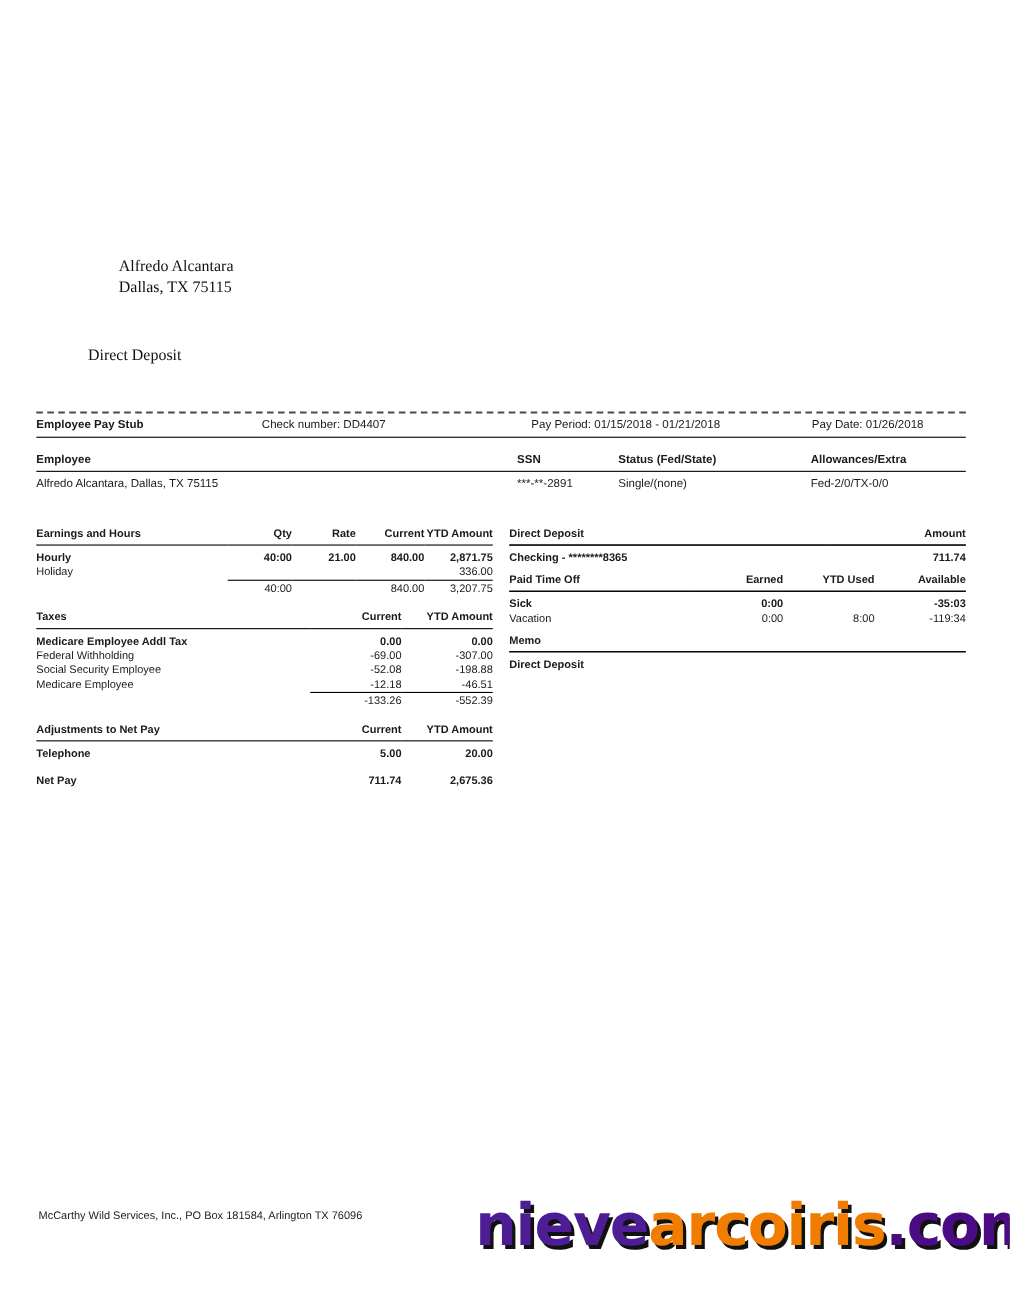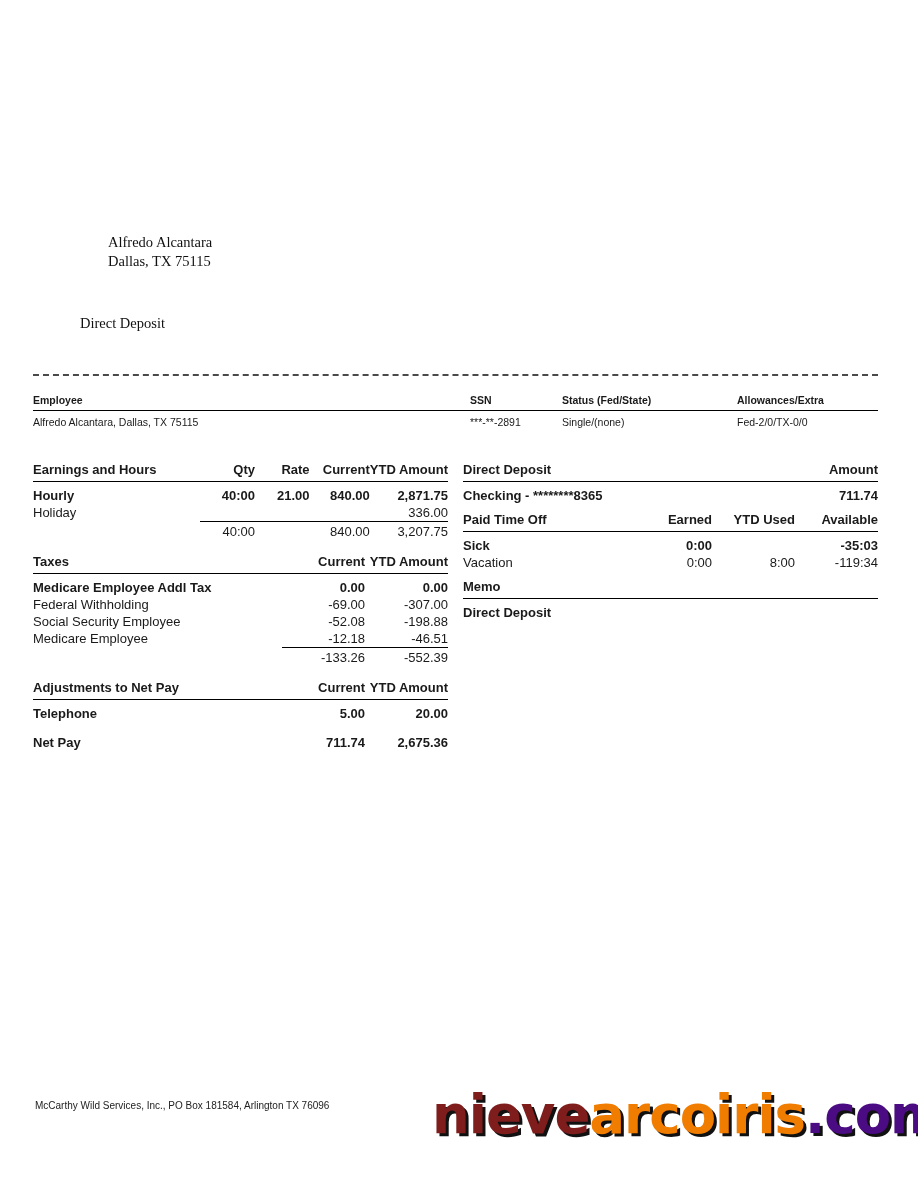--- a/index.html
+++ b/index.html
@@ -97,21 +97,21 @@
   .cols {
     display: flex;
     margin-top: 28px;
   }
   .col-left  { width: 415px; }
   .col-right { width: 415px; margin-left: 15px; }
 
   table.t {
     width: 100%;
     border-collapse: collapse;
-    font-size: 13px;
+    font-size: 10px;
   }
   table.t th {
     font-weight: 700;
     text-align: right;
     padding: 0 0 4px 0;
     border-bottom: 1.6px solid #000;
     white-space: nowrap;
   }
   table.t th.lbl { text-align: left; }
   table.t td {
@@ -164,41 +164,47 @@
     left: 432px;
     top: 1088px;
     font-family: "DejaVu Sans", sans-serif;
     font-size: 53px;
     font-weight: 700;
     letter-spacing: -1px;
     line-height: 1;
     white-space: nowrap;
     text-shadow: 3px 3px 0 #111;
   }
-  .wm-a { color: #7f1d1d; }
+  .wm-a { color: #4c1d95; }
   .wm-b { color: #f07d00; }
   .wm-c { color: #4b0b82; }
 </style>
 </head>
 <body>
 
 <div class="page">
 
 
   <div class="payee-block">
     <div>Alfredo Alcantara</div>
     <div>Dallas, TX 75115</div>
   </div>
 
   <div class="deposit-line">Direct Deposit</div>
 
   <div class="tear-line"></div>
 
   <div class="stub">
 
+    <div class="stub-top hr-thick">
+      <div class="c1">Employee Pay Stub</div>
+      <div class="c2">Check number: DD4407</div>
+      <div class="c3">Pay Period: 01/15/2018 - 01/21/2018</div>
+      <div class="c4">Pay Date: 01/26/2018</div>
+    </div>
 
     <div style="height:14px"></div>
     <div class="emp-head hr-thick">
       <div class="e1">Employee</div>
       <div class="e2">SSN</div>
       <div class="e3">Status (Fed/State)</div>
       <div class="e4">Allowances/Extra</div>
     </div>
     <div class="emp-row">
       <div class="e1">Alfredo Alcantara, Dallas, TX 75115</div>

